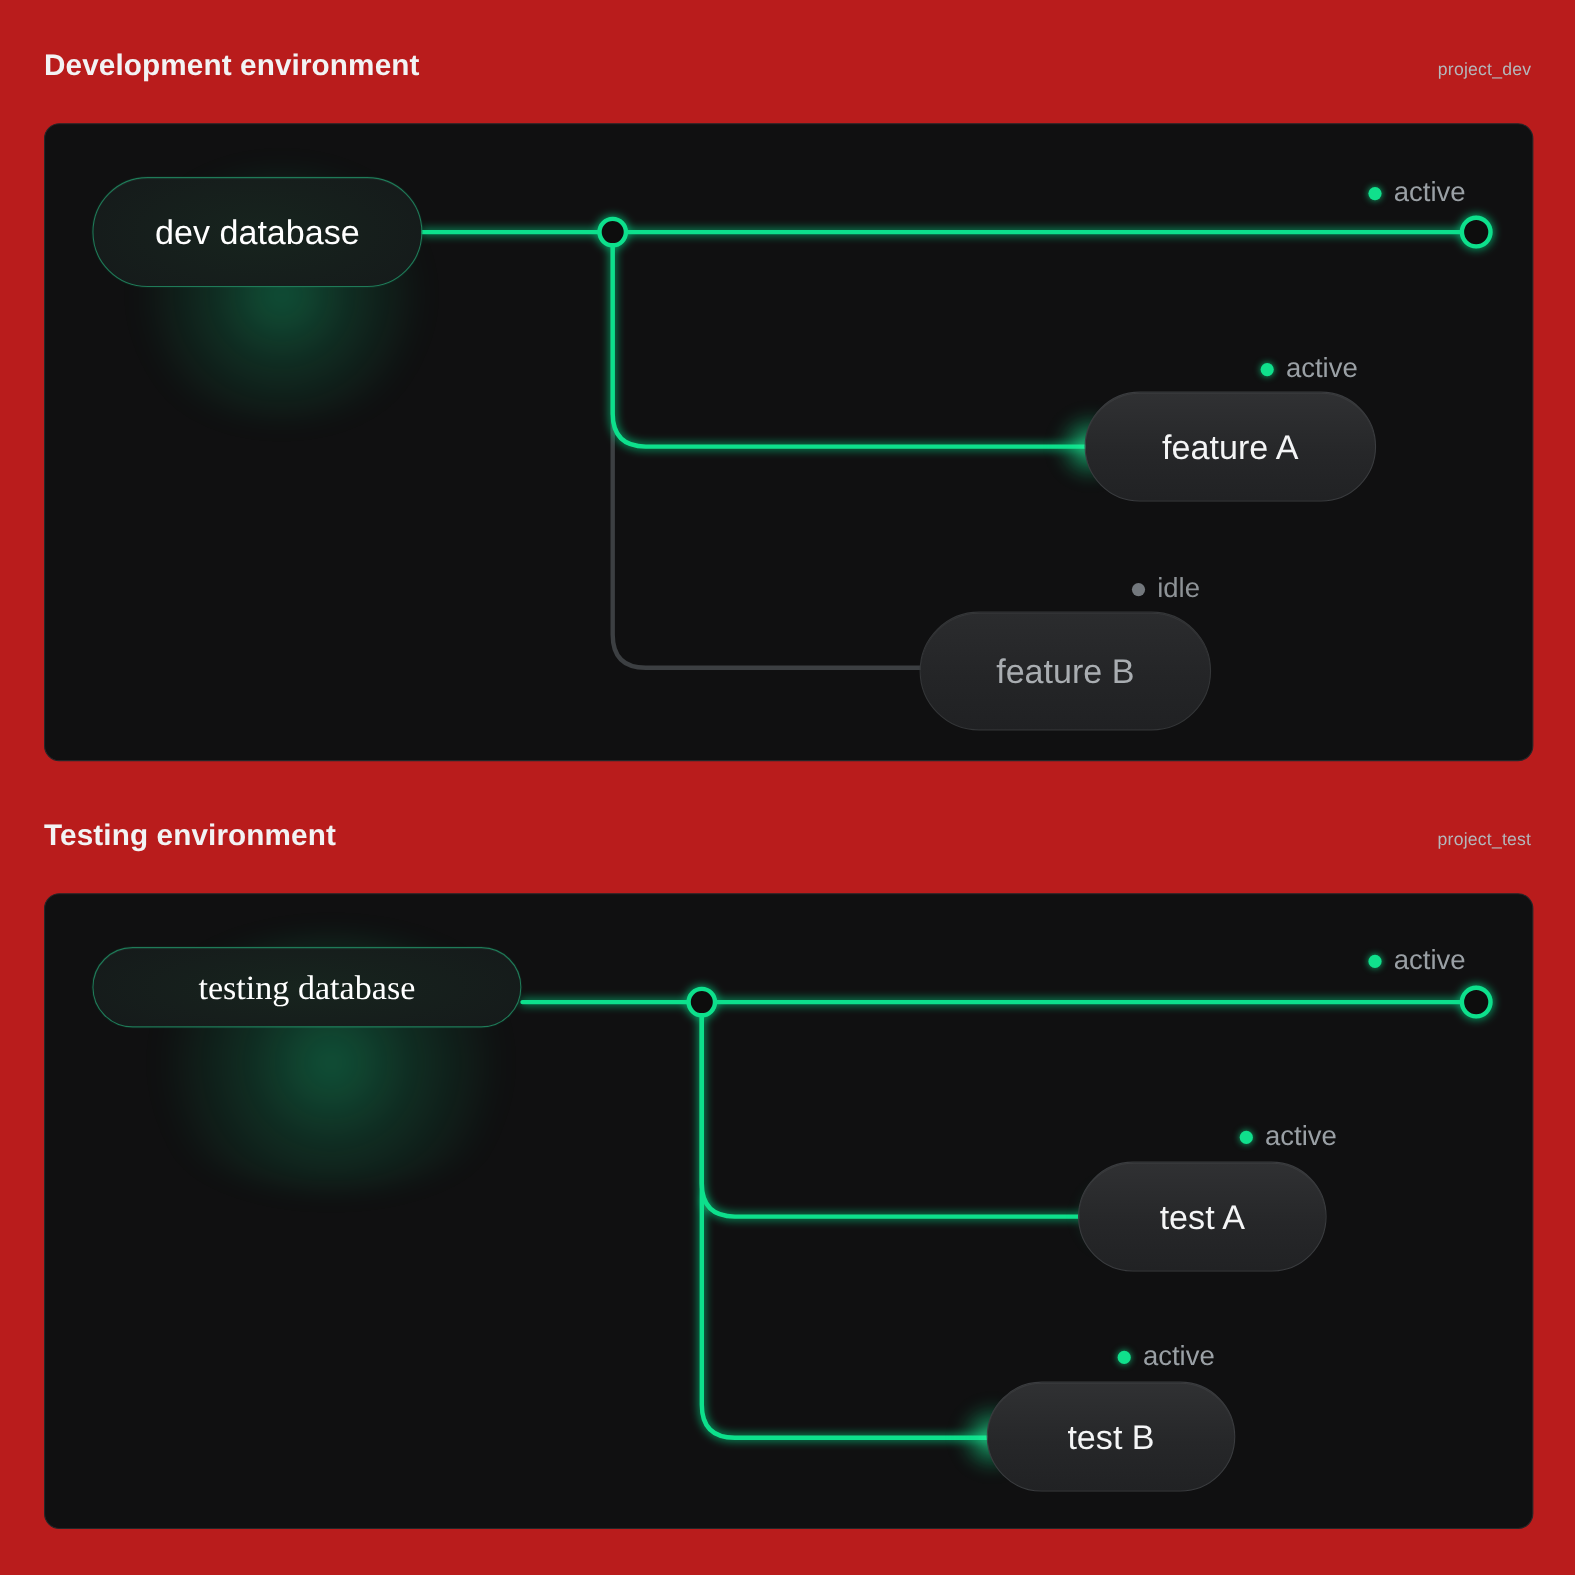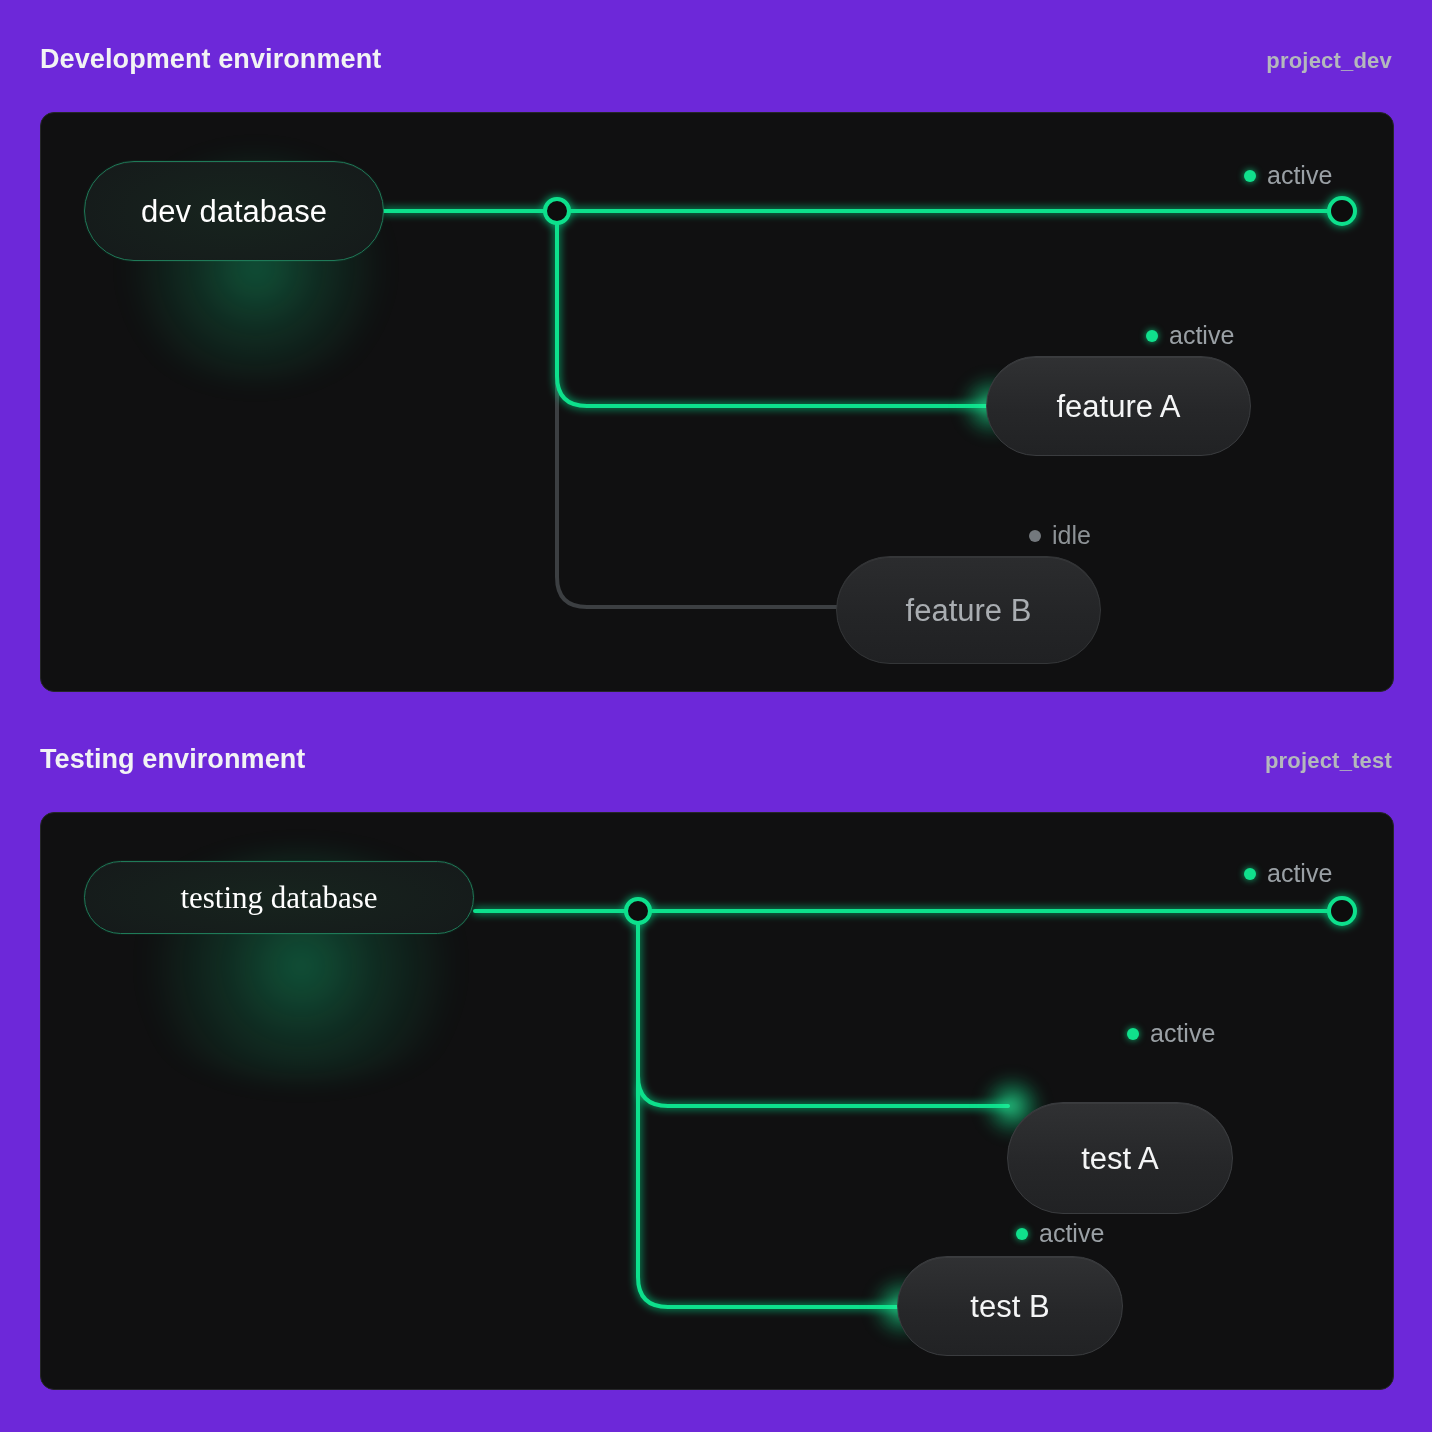--- a/index.html
+++ b/index.html
@@ -2,32 +2,32 @@
 <html><head>
 <meta charset="utf-8">
 <style>
   html,body{margin:0;padding:0;background:#0a0a0b;}
   body{
     width:1432px;height:1432px;
     font-family:"Liberation Sans","DejaVu Sans",sans-serif;
     -webkit-font-smoothing:antialiased;
     overflow:hidden;
   }
-  .page{position:relative;width:1432px;height:1432px;background:#6d28d9;}
+  .page{position:relative;width:1432px;height:1432px;background:#b91c1c;}
 
   
   .sec-head{
     position:absolute;left:40px;right:40px;
     display:flex;align-items:baseline;justify-content:space-between;
   }
   .sec-title{
     font-size:27px;font-weight:700;color:#f2f3f4;letter-spacing:.1px;
   }
   .sec-tag{
-    font-size:22px;font-weight:700;color:#b4b8bc;letter-spacing:.2px;
+    font-size:16px;font-weight:400;color:#b4b8bc;letter-spacing:.2px;
   }
 
   
   .panel{
     position:absolute;
     background:#101011;
     border:1px solid #252628;
     border-radius:14px;
     overflow:hidden;
   }
@@ -199,21 +199,21 @@
         </g>
       </svg>
 
       <div class="port-glow" style="left:939px;top:261px;width:64px;height:64px;"></div>
       <div class="port-glow" style="left:829px;top:462px;width:64px;height:64px;"></div>
 
       <div class="node source" style="left:43px;top:48px;width:390px;height:73px;font-family:Liberation Serif, serif;">
         <span class="node-label">testing database</span>
       </div>
 
-      <div class="node target" style="left:966px;top:243px;width:226px;height:112px;margin-top:46px;">
+      <div class="node target" style="left:939px;top:243px;width:226px;height:100px;">
         <span class="node-label">test A</span>
       </div>
 
       <div class="node target" style="left:856px;top:443px;width:226px;height:100px;">
         <span class="node-label">test B</span>
       </div>
 
       <div class="status active" style="left:1203px;top:48px;">
         <span class="dot"></span>
         <span class="txt">active</span>

